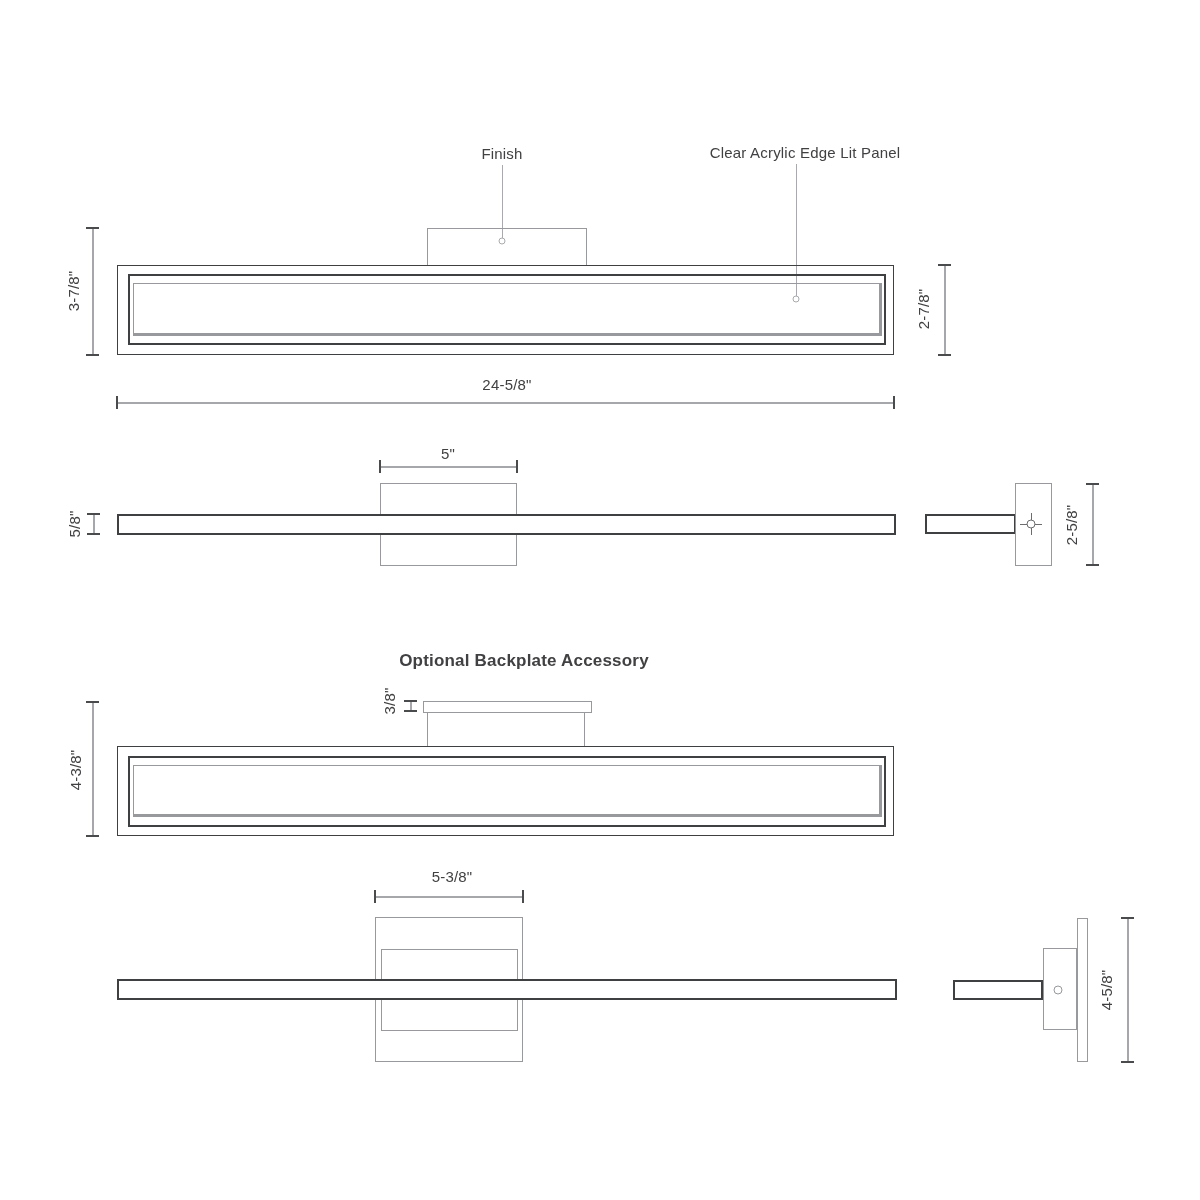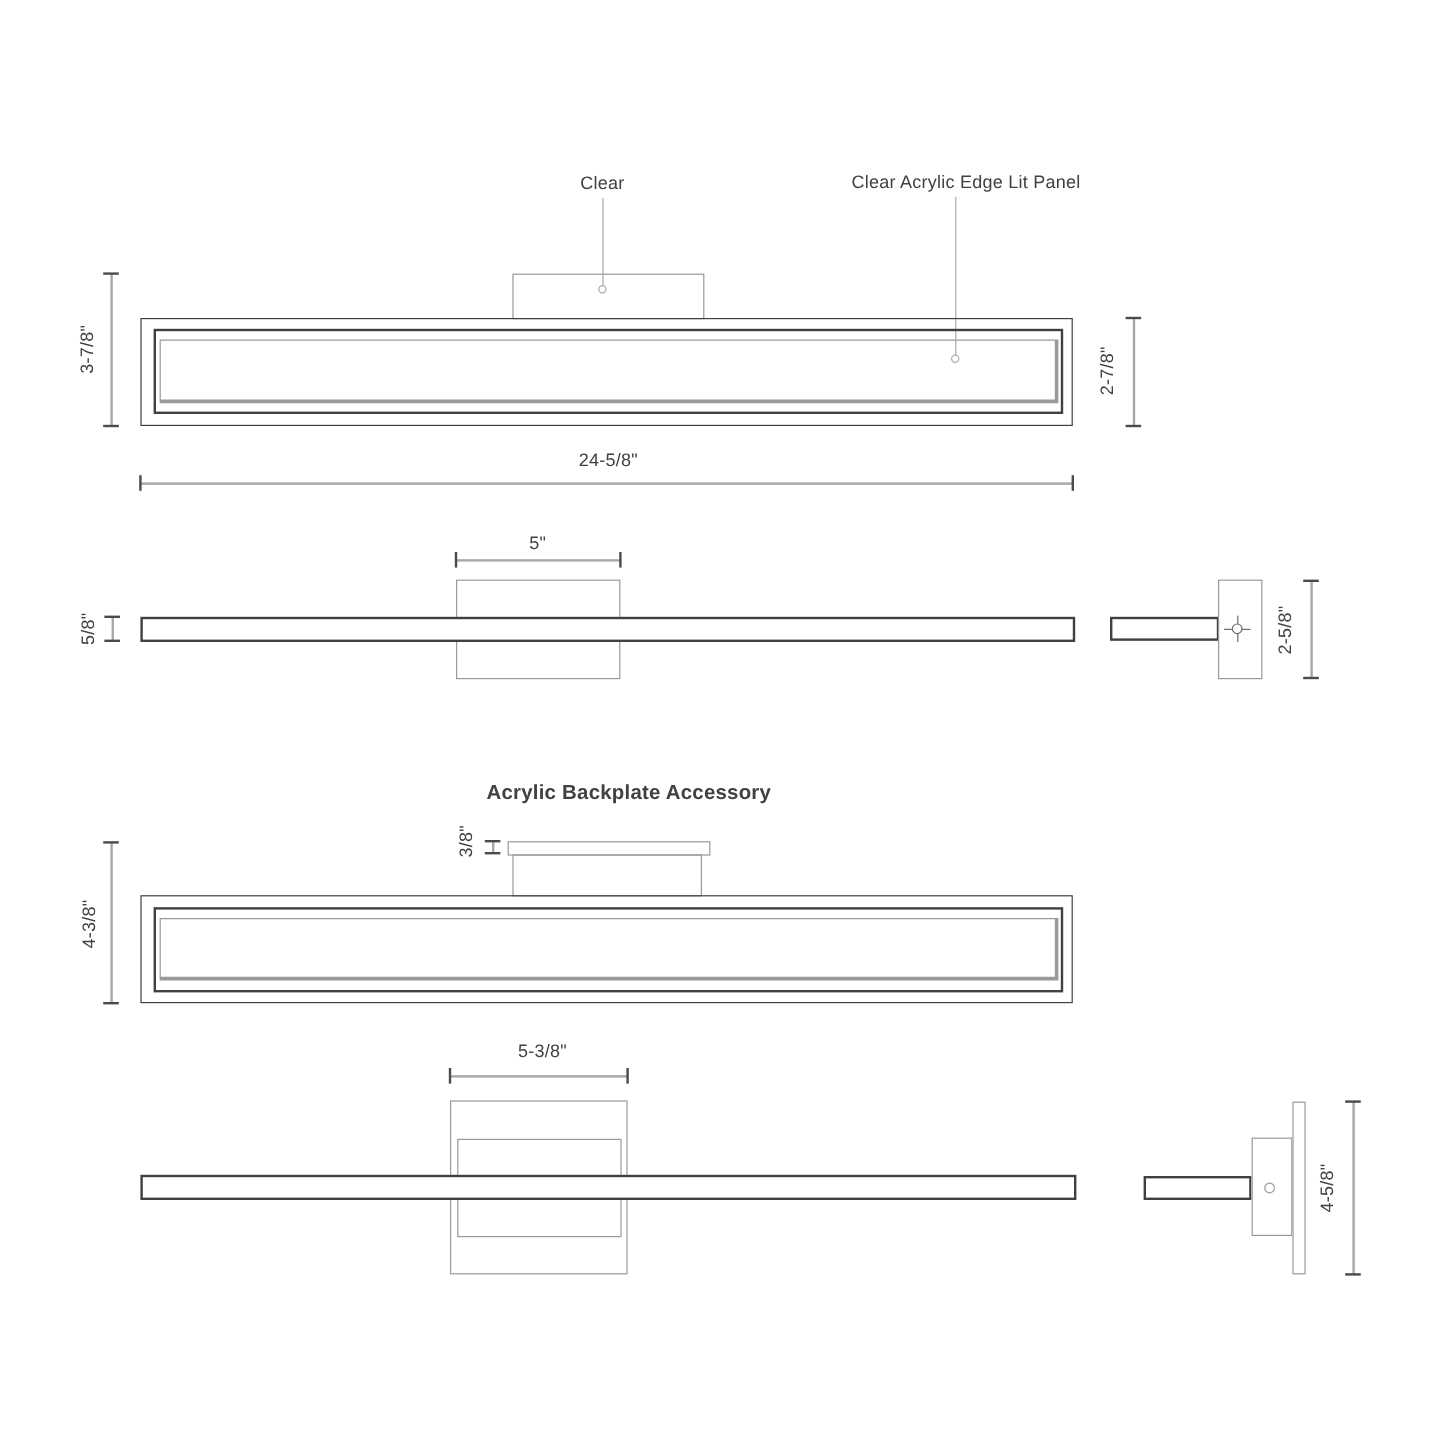--- a/index.html
+++ b/index.html
@@ -31,21 +31,21 @@
   .crosshair .ch-h { position:absolute; left:0; top:50%; width:22px; height:1px; background:#6b6d70; margin-top:-0.5px; }
   .crosshair .ch-v { position:absolute; top:0; left:50%; width:1px; height:22px; background:#6b6d70; margin-left:-0.5px; }
 </style>
 </head>
 <body>
 
 <div id="canvas">
 
   <div class="grp">
 
-    <div class="label" style="left:502px; top:153px;">Clear</div>
+    <div class="label" style="left:502px; top:153px;">Finish</div>
     <div class="leader" style="left:502px; top:165px; height:74px;"></div>
     <div class="dot" style="left:502px; top:241px;"></div>
 
     <div class="label" style="left:805px; top:152px;">Clear Acrylic Edge Lit Panel</div>
     <div class="leader" style="left:796px; top:164px; height:132px;"></div>
     <div class="dot" style="left:796px; top:299px;"></div>
 
     <div class="rect" style="left:427px; top:228px; width:160px; height:38px;"></div>
     <div class="rect outer" style="left:117px; top:265px; width:777px; height:90px;"></div>
     <div class="rect dark" style="left:128px; top:274px; width:758px; height:71px;"></div>
@@ -91,21 +91,21 @@
         <div class="ch-v"></div>
         <div class="ch-c"></div>
     </div>
 
     <div class="vline" style="left:1092px; top:484px; height:81px;"></div>
     <div class="tick-h" style="left:1086px; top:483px;"></div>
     <div class="tick-h" style="left:1086px; top:564px;"></div>
     <div class="label vlabel" style="left:1071px; top:525px;">2-5/8"</div>
   </div>
 
-  <div class="label title-label" style="left:524px; top:661px;">Acrylic Backplate Accessory</div>
+  <div class="label title-label" style="left:524px; top:661px;">Optional Backplate Accessory</div>
 
   <div class="grp">
 
     <div class="label vlabel" style="left:389px; top:701px;">3/8"</div>
     <div class="vline" style="left:410px; top:701px; height:10px;"></div>
     <div class="tick-h" style="left:404px; top:700px;"></div>
     <div class="tick-h" style="left:404px; top:710px;"></div>
 
     <div class="rect" style="left:423px; top:701px; width:169px; height:12px;"></div>
     <div class="rect" style="left:427px; top:712px; width:158px; height:35px;"></div>

